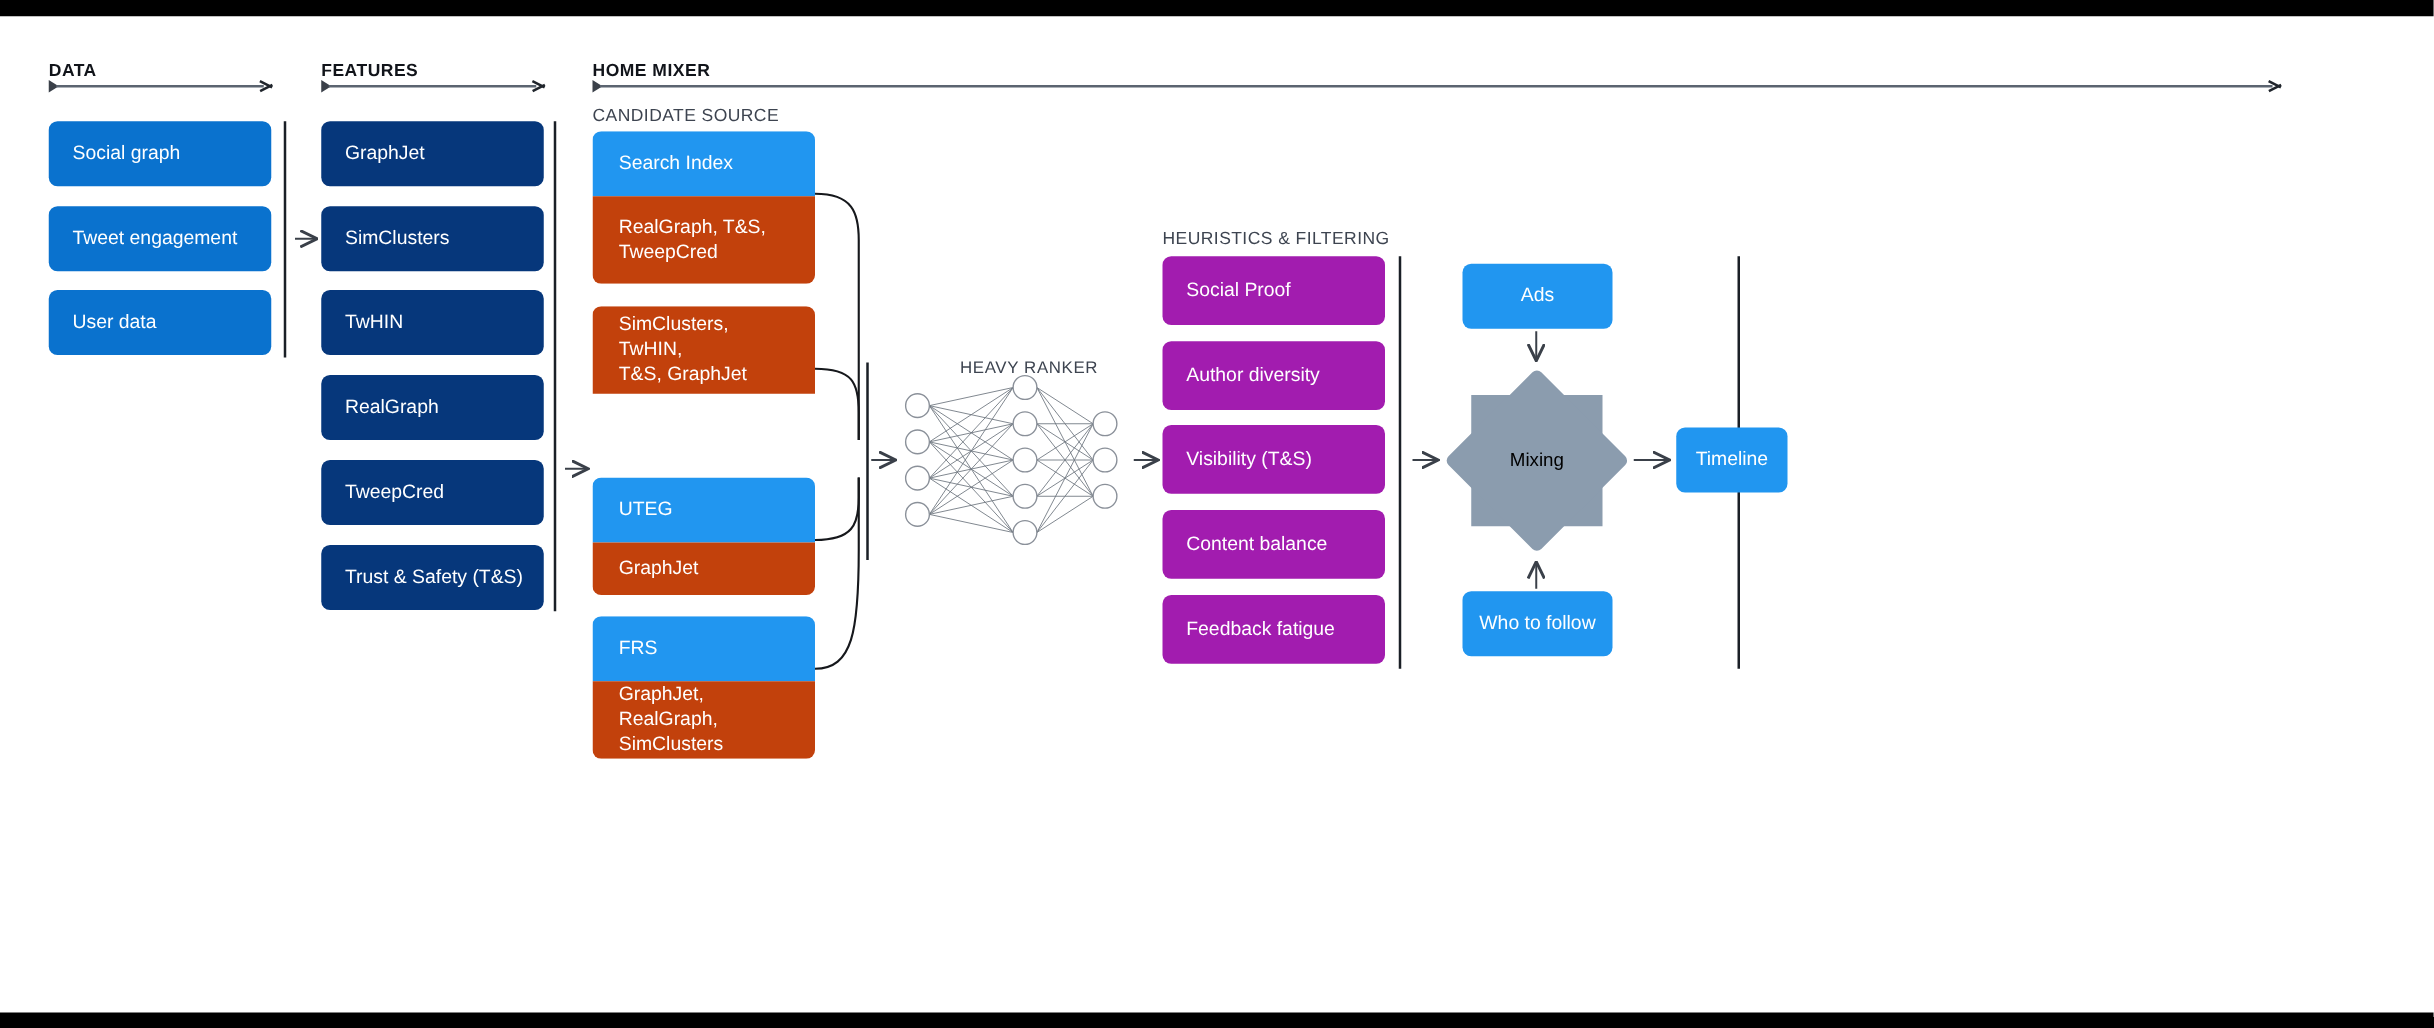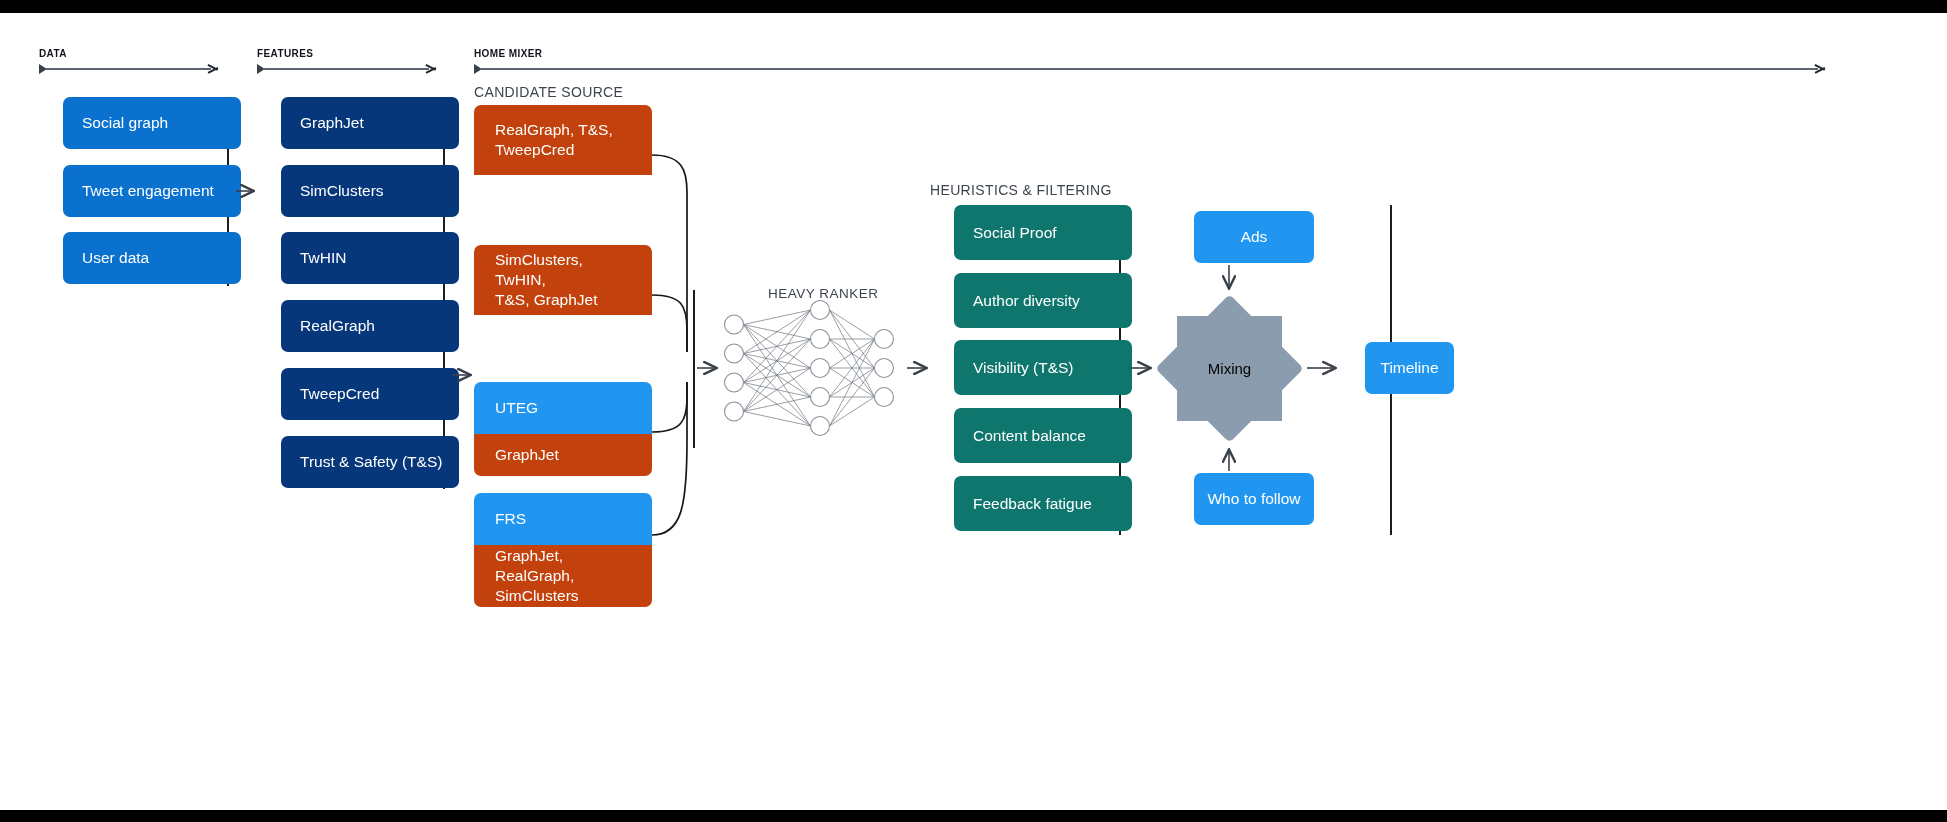--- a/index.html
+++ b/index.html
@@ -8,21 +8,21 @@
     font-family:"Liberation Sans","DejaVu Sans",sans-serif;
     overflow:hidden;position:relative;
   }
   .bar-top,.bar-bottom{position:absolute;left:0;width:1947px;background:#000000;}
   .bar-top{top:0;height:13px;}
   .bar-bottom{top:810px;height:12px;}
 
   .canvas{position:absolute;left:0;top:0;width:1947px;height:822px;}
 
   .sec-title{
-    position:absolute;font-size:10px;font-weight:bold;color:#11141a;
+    position:absolute;font-size:14px;font-weight:bold;color:#11141a;
     letter-spacing:0.4px;white-space:nowrap;
   }
   .sub-title{
     position:absolute;font-size:14px;font-weight:400;color:#3d4450;
     letter-spacing:0.35px;white-space:nowrap;
   }
   .axis{position:absolute;height:12px;}
   .axis .line{position:absolute;left:6px;top:5px;height:2px;background:#5b6470;}
   .axis .head-start{
     position:absolute;left:0;top:1px;width:0;height:0;
@@ -35,25 +35,25 @@
   .axis .head-end:before,.axis .head-end:after{
     content:"";position:absolute;left:0;width:11px;height:1.6px;background:#20252c;
   }
   .axis .head-end:before{top:1px;transform:rotate(27deg);transform-origin:left center;}
   .axis .head-end:after{bottom:1px;transform:rotate(-27deg);transform-origin:left center;}
 
   .divider{position:absolute;width:1.6px;background:#1a1f26;}
 
   .box{
     position:absolute;border-radius:7px;display:flex;align-items:center;
-    box-sizing:border-box;padding-left:19px;color:#ffffff;font-size:15.5px;margin-left:24px;
+    box-sizing:border-box;padding-left:19px;color:#ffffff;font-size:15.5px;
   }
   .box.data{background:#0a72ce;}
   .box.feat{background:#06377b;}
-  .box.heur{background:#0f766e;}
+  .box.heur{background:#a21caf;}
   .box.plain{background:#2196f0;justify-content:center;padding-left:0;}
 
   .cs{position:absolute;border-radius:7px;overflow:hidden;}
   .cs .cs-head{
     background:#2196f0;color:#fff;font-size:15.5px;display:flex;align-items:center;
     padding-left:21px;box-sizing:border-box;width:100%;
   }
   .cs .cs-body{
     background:#c2410c;color:#ffffff;font-size:15.5px;line-height:20px;
     padding:0 18px 0 21px;box-sizing:border-box;width:100%;
@@ -136,20 +136,21 @@
     <span>RealGraph</span>
   </div>
   <div class="box feat" style="left:257px;top:368px;width:178px;height:52px;">
     <span>TweepCred</span>
   </div>
   <div class="box feat" style="left:257px;top:436px;width:178px;height:52px;">
     <span>Trust &amp; Safety (T&amp;S)</span>
   </div>
 
   <div class="cs" style="left:474px;top:105px;width:178px;height:122px;">
+    <div class="cs-head" style="height:52px;">Search Index</div>
     <div class="cs-body" style="height:70px;white-space:pre-line;">RealGraph, T&amp;S,
 TweepCred</div>
   </div>
 
   <div class="cs" style="left:474px;top:245px;width:178px;height:122px;">
     <div class="cs-body" style="height:70px;white-space:pre-line;">SimClusters, TwHIN,
 T&amp;S, GraphJet</div>
   </div>
 
   <div class="cs" style="left:474px;top:382px;width:178px;height:94px;">

